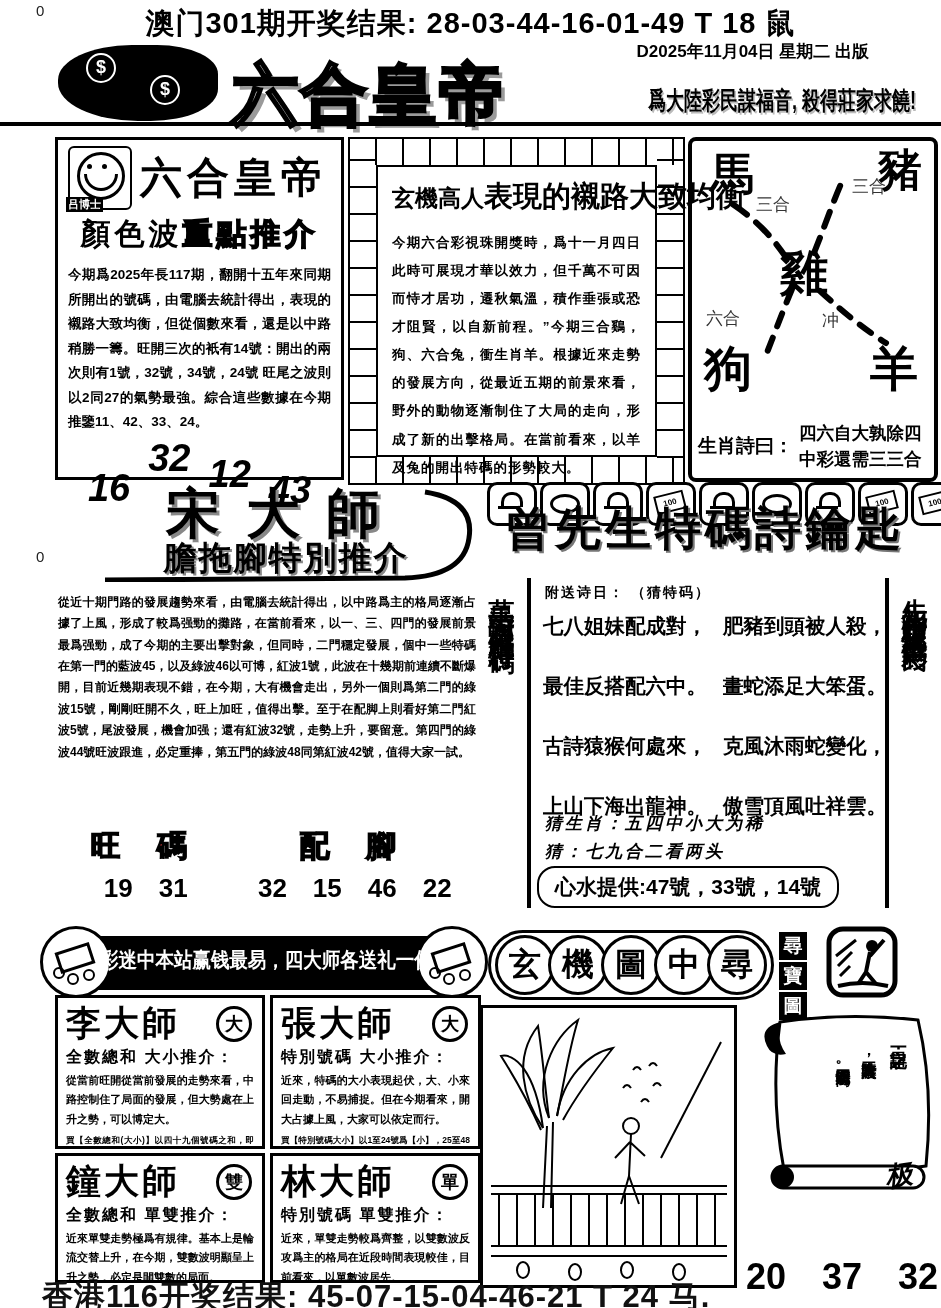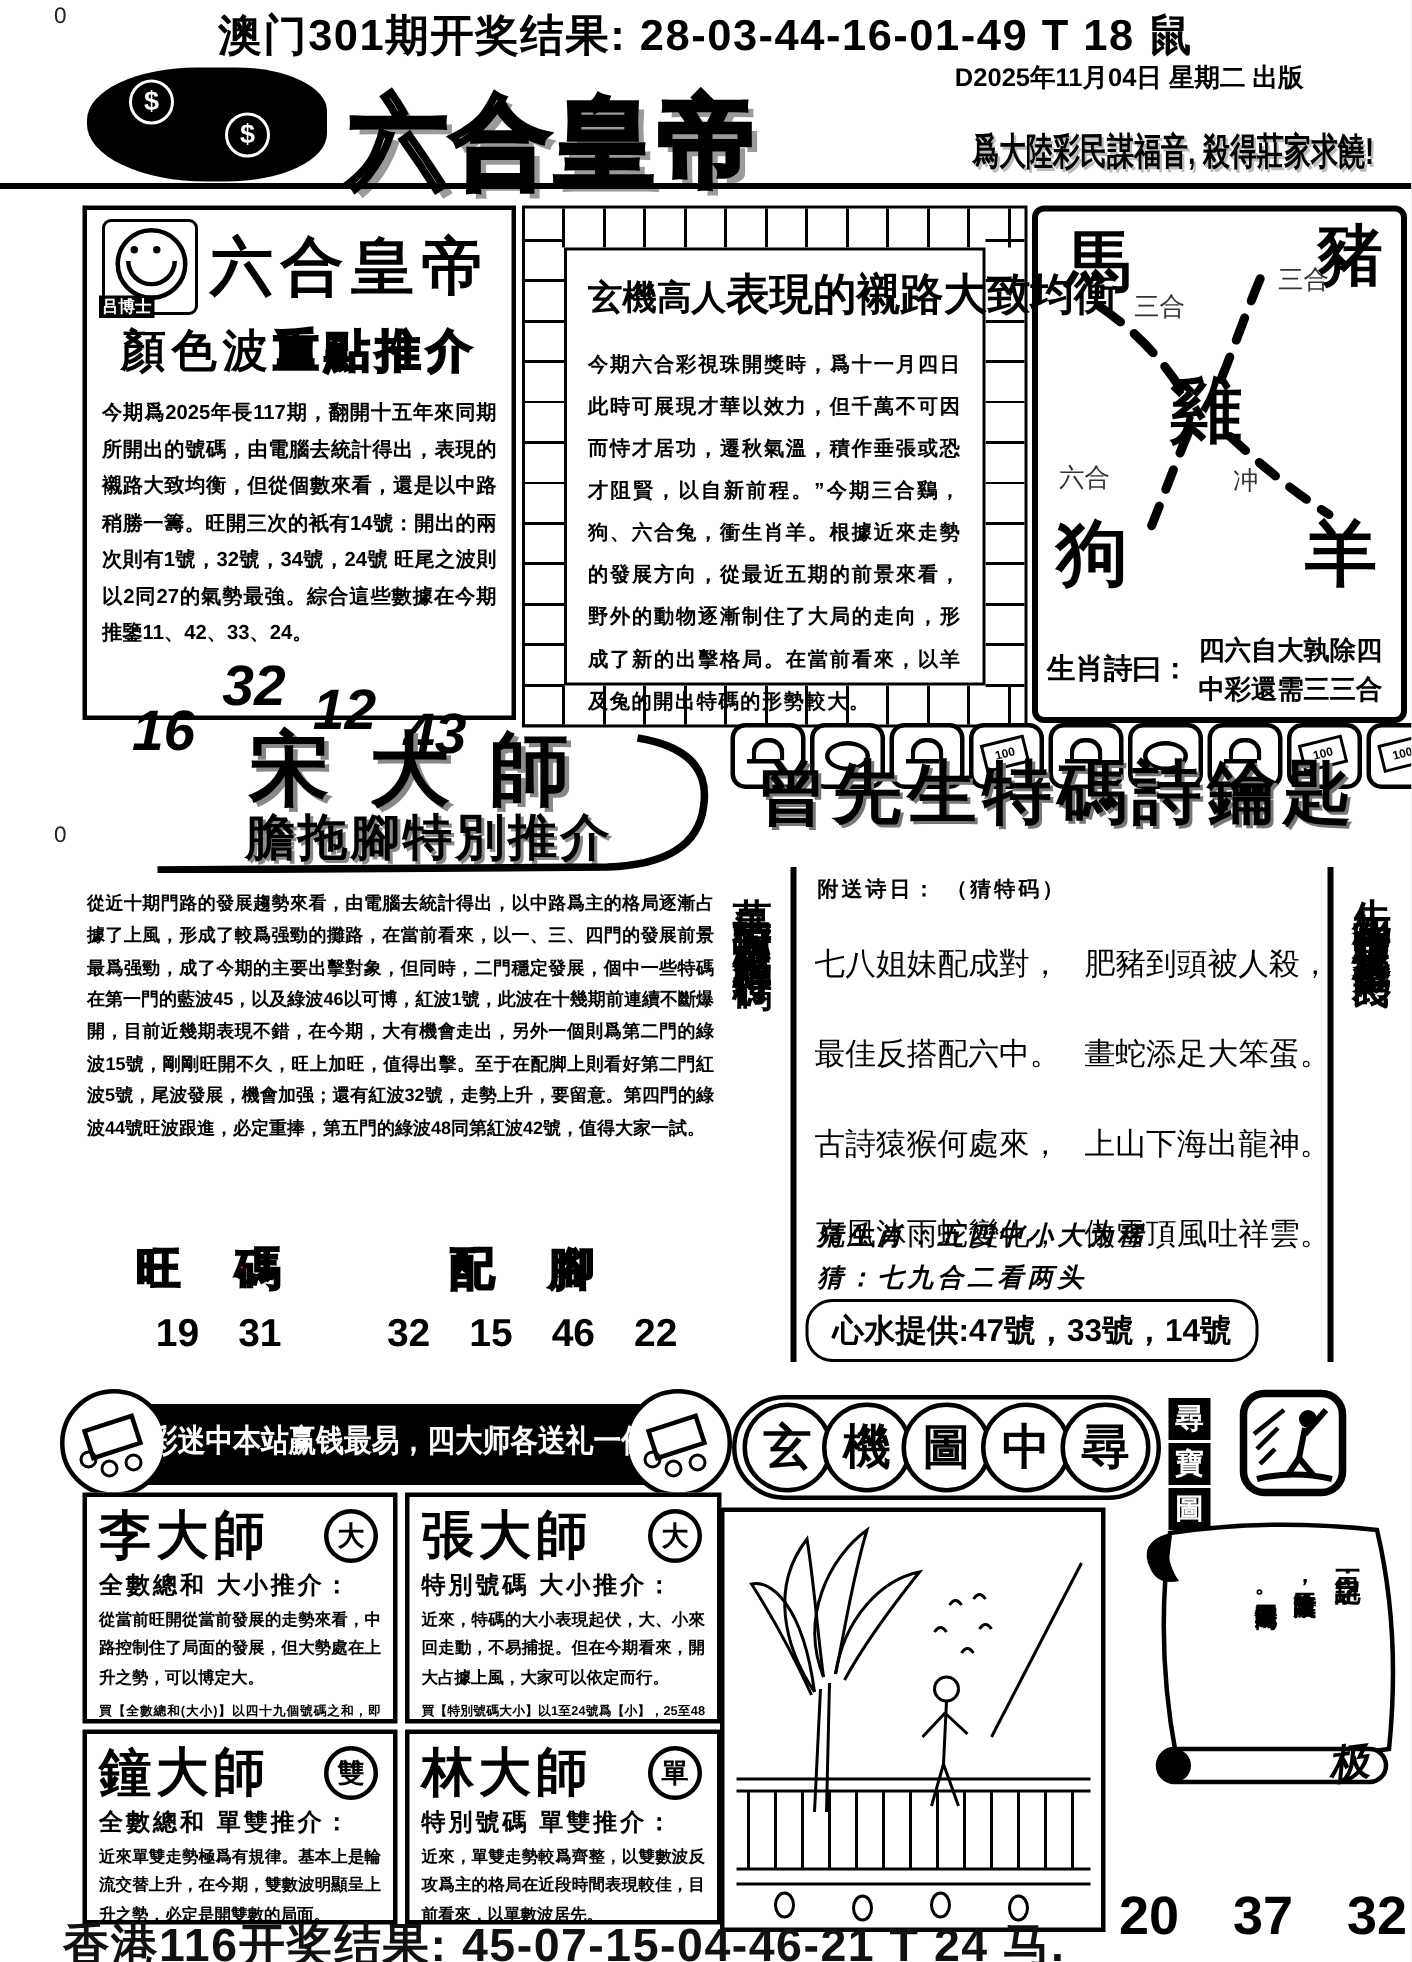--- a/index.html
+++ b/index.html
@@ -78,22 +78,22 @@
   .ham-oval{position:absolute;left:7px;top:9px;width:24px;height:14px;border:3px solid #000;border-radius:50%;}
   .note-rect{position:absolute;left:6px;top:8px;width:26px;height:15px;border:2px solid #000;transform:rotate(-14deg);
              font-size:8px;font-weight:700;text-align:center;line-height:15px;background:#fff;}
   .zeng-title{position:absolute;left:0;top:16px;width:440px;text-align:center;font-size:46px;font-weight:900;letter-spacing:4px;white-space:nowrap;text-shadow:2px 2px 0 #777;}
   .vtext{writing-mode:vertical-rl;text-orientation:upright;font-weight:900;white-space:nowrap;}
   .vt-side{position:absolute;top:96px;height:334px;font-size:26px;letter-spacing:5px;}
   .vt-l{left:0;} .vt-r{right:8px;}
   .vbar{position:absolute;top:96px;width:4px;height:330px;background:#000;}
   .vbar-l{left:42px;} .vbar-r{right:52px;}
   .zeng-note{position:absolute;left:60px;top:102px;font-size:14px;font-weight:700;letter-spacing:2px;}
-  .poem-grid{position:absolute;left:58px;top:146px;width:360px;display:grid;grid-template-columns:1fr 1fr;row-gap:32px;
-             font-size:20.5px;font-weight:400;white-space:nowrap;}
+  .poem-grid{position:absolute;left:58px;top:130px;width:360px;display:grid;grid-template-columns:1fr 1fr;row-gap:32px;
+             font-size:20.5px;font-weight:700;white-space:nowrap;}
   .zeng-guess{position:absolute;left:60px;font-family:"Liberation Serif",serif;font-style:italic;font-weight:700;
               font-size:17px;letter-spacing:3px;white-space:nowrap;}
   .g1{top:330px;} .g2{top:358px;}
   .tips-box{position:absolute;left:52px;top:384px;border:2px solid #000;border-radius:18px;padding:5px 16px;
             font-size:21px;font-weight:700;white-space:nowrap;}
 
   
   .gift-banner{left:42px;top:924px;width:438px;height:74px;}
   .gift-bar{position:absolute;left:44px;right:38px;top:12px;bottom:8px;background:#000;transform:skewX(-10deg);}
   .gift-text{position:absolute;left:58px;top:22px;width:346px;color:#fff;font-size:21px;font-weight:900;white-space:nowrap;
@@ -282,22 +282,22 @@
     <div class="zeng-title">曾先生特碼詩鑰匙</div>
     <div class="vtext vt-side vt-l">萬千詩句玄機一觸得特碼</div>
     <div class="vbar vbar-l"></div>
     <div class="zeng-note">附送诗日： （猜特码）</div>
     <div class="poem-grid">
       <span>七八姐妹配成對，</span>
       <span>肥豬到頭被人殺，</span>
       <span>最佳反搭配六中。</span>
       <span>畫蛇添足大笨蛋。</span>
       <span>古詩猿猴何處來，</span>
+      <span>克風沐雨蛇變化，</span>
       <span>上山下海出龍神。</span>
-      <span>克風沐雨蛇變化，</span>
       <span>傲雪頂風吐祥雲。</span>
     </div>
     <div class="zeng-guess g1">猜生肖：五四中小大为稀</div>
     <div class="zeng-guess g2">猜：七九合二看两头</div>
     <div class="tips-box">心水提供:47號，33號，14號</div>
     <div class="vbar vbar-r"></div>
     <div class="vtext vt-side vt-r">先生相贈窺破天機爲彩民</div>
   </div>
 
   <div class="abs gift-banner">

